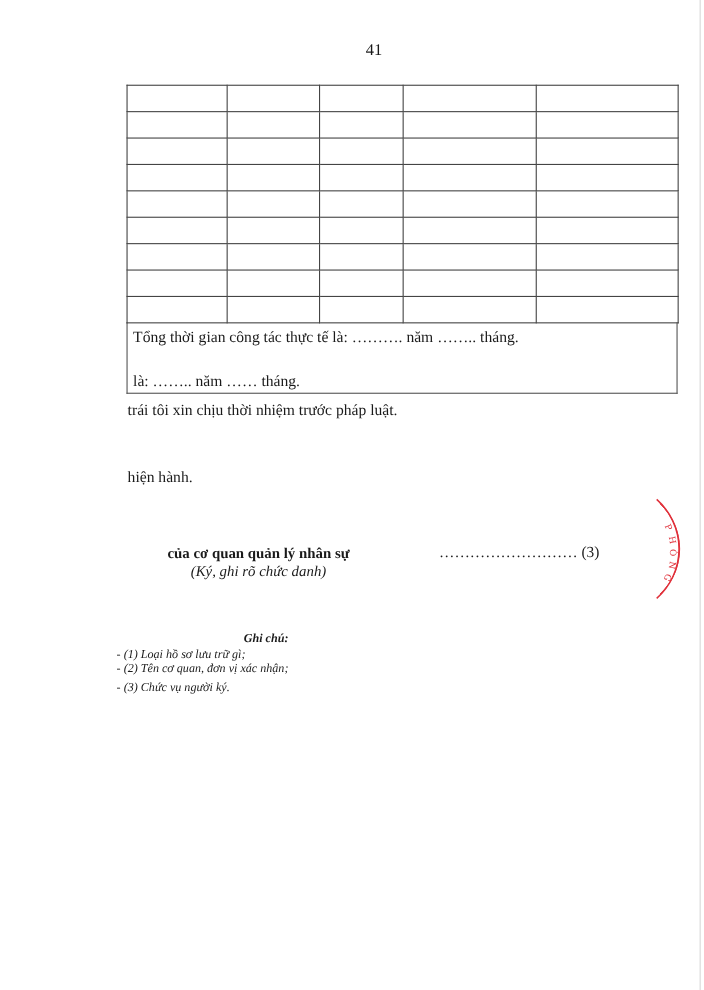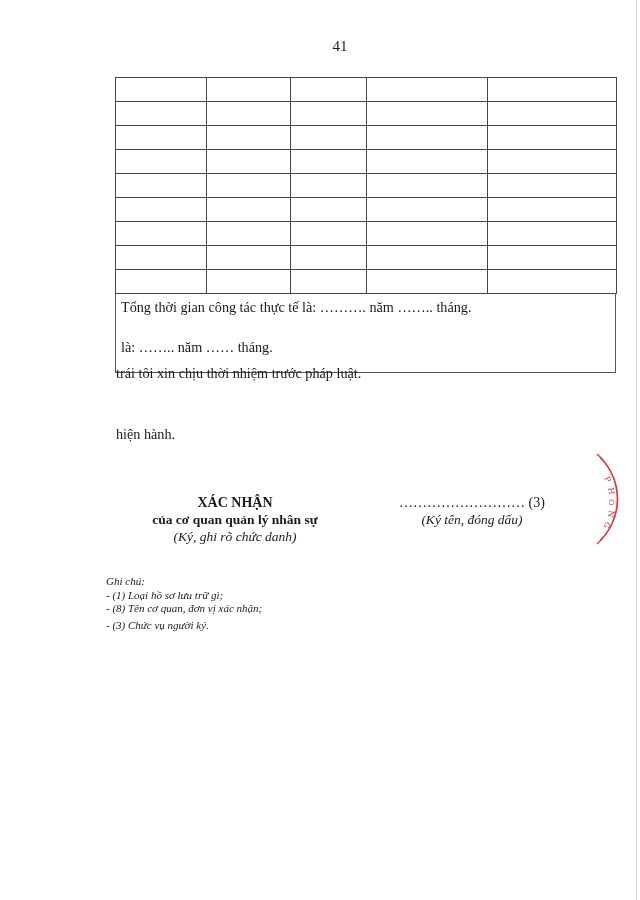--- a/index.html
+++ b/index.html
@@ -8,38 +8,38 @@
       font-family: "Liberation Serif", "DejaVu Serif", serif; color: #1a1a1a;
     }
     .page-edge { position: absolute; left: 636px; top: 0; width: 1px; height: 900px; background: #d8d8d8; }
     .page-number { position: absolute; left: 0; width: 680px; top: 38px; text-align: center; font-size: 15px; }
     table.grid {
       position: absolute; left: 115px; top: 77px; width: 501px; border-collapse: collapse; table-layout: fixed;
     }
     table.grid td { border: 1px solid #444; height: 23px; padding: 0; }
     .summary {
       position: absolute; left: 115px; top: 293px; width: 499px; height: 63px; border: 1px solid #555; border-top: none;
-      font-size: 14.2px; line-height: 18px; padding: 0 0 16px 0;
+      font-size: 14.2px; line-height: 18px; padding: 0 0 1px 0;
     }
     .summary .line1 { position: absolute; left: 5px; top: 5px; white-space: nowrap; }
     .summary .line2 { position: absolute; left: 5px; top: 29px; width: 492px; text-align: justify; text-align-last: justify; white-space: nowrap; }
     .summary .line3 { position: absolute; left: 5px; top: 45px; white-space: nowrap; }
     .para { position: absolute; left: 116px; width: 476px; font-size: 14.2px; line-height: 19px; }
     .para .row { display: block; white-space: nowrap; }
     .justify { text-align: justify; text-align-last: justify; }
     .indent { padding-left: 30px; }
     .sig-left { position: absolute; left: 120px; width: 230px; top: 494px; text-align: center; }
     .sig-left .title { font-weight: bold; font-size: 14px; line-height: 17px; }
     .sig-left .sub { font-weight: bold; font-size: 13.5px; line-height: 17px; font-family: Liberation Serif, serif; }
     .sig-left .hint { font-style: italic; font-size: 13.5px; line-height: 17px; }
     .sig-right { position: absolute; left: 382px; width: 180px; top: 494px; text-align: center; }
     .sig-right .dots { font-size: 14px; line-height: 17px; white-space: nowrap; }
     .sig-right .hint { font-style: italic; font-size: 13.5px; line-height: 17px; }
     .notes { position: absolute; left: 106px; top: 575px; font-size: 11px; line-height: 13.5px; font-style: italic; }
-    .notes .notes-title { font-weight: normal; }
+    .notes .notes-title { font-weight: bold; text-align: right; }
     .notes .note-item:last-child { margin-top: 3px; }
     .stamp { position: absolute; left: 585px; top: 448px; width: 50px; height: 100px; }
   </style>
 </head>
 <body>
 
 <div class="page-edge"></div>
 
 <div class="page-number">41</div>
 
@@ -125,34 +125,32 @@
 
 <div class="para" style="top:364px;">
   <span class="row">trái tôi xin chịu thời nhiệm trước pháp luật.</span>
 </div>
 
 <div class="para" style="top:425px;">
   <span class="row">hiện hành.</span>
 </div>
 
 <div class="sig-left">
-  <div class="title">XÁC NHẬN</div>
   <div class="sub">của cơ quan quản lý nhân sự</div>
   <div class="hint">(Ký, ghi rõ chức danh)</div>
 </div>
 
 <div class="sig-right">
   <div class="dots">……………………… (3)</div>
-  <div class="hint">(Ký tên, đóng dấu)</div>
 </div>
 
 <div class="notes">
   <div class="notes-title">Ghi chú:</div>
   <div class="note-item">- (1) Loại hồ sơ lưu trữ gì;</div>
-  <div class="note-item">- (8) Tên cơ quan, đơn vị xác nhận;</div>
+  <div class="note-item">- (2) Tên cơ quan, đơn vị xác nhận;</div>
   <div class="note-item">- (3) Chức vụ người ký.</div>
 </div>
 
 <svg class="stamp" viewBox="0 0 50 100" width="50" height="100">
   <path d="M12 6 A 60 60 0 0 1 12 96" fill="none" stroke="#e0303a" stroke-width="1.4"></path>
   <path d="M15 10 A 56 56 0 0 1 15 92" fill="none" stroke="#e0303a" stroke-width="0.9"></path>
   <g fill="#e0303a" font-size="8" font-family="DejaVu Serif, serif">
     <text x="19" y="30" transform="rotate(65 19 30)">P</text>
     <text x="23" y="40" transform="rotate(80 23 40)">H</text>
     <text x="24" y="51" transform="rotate(90 24 51)">Ò</text>

